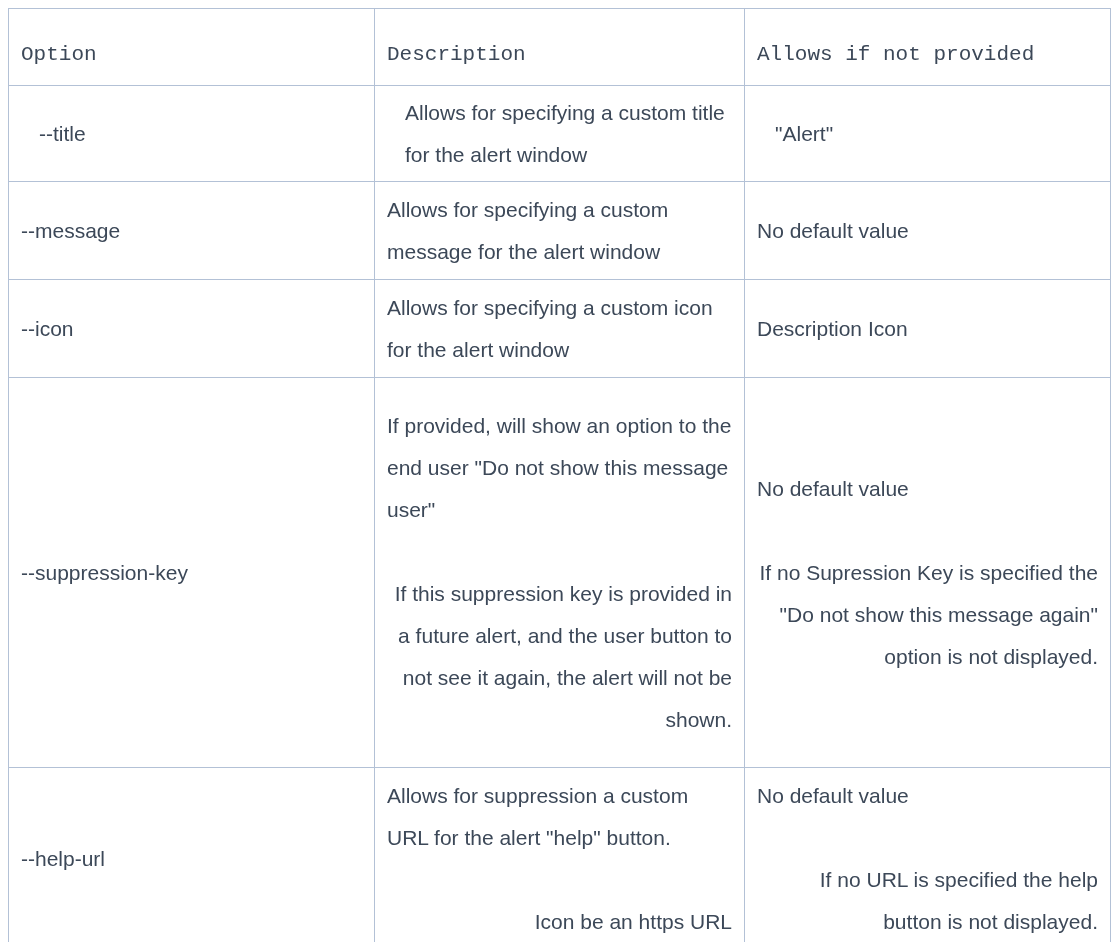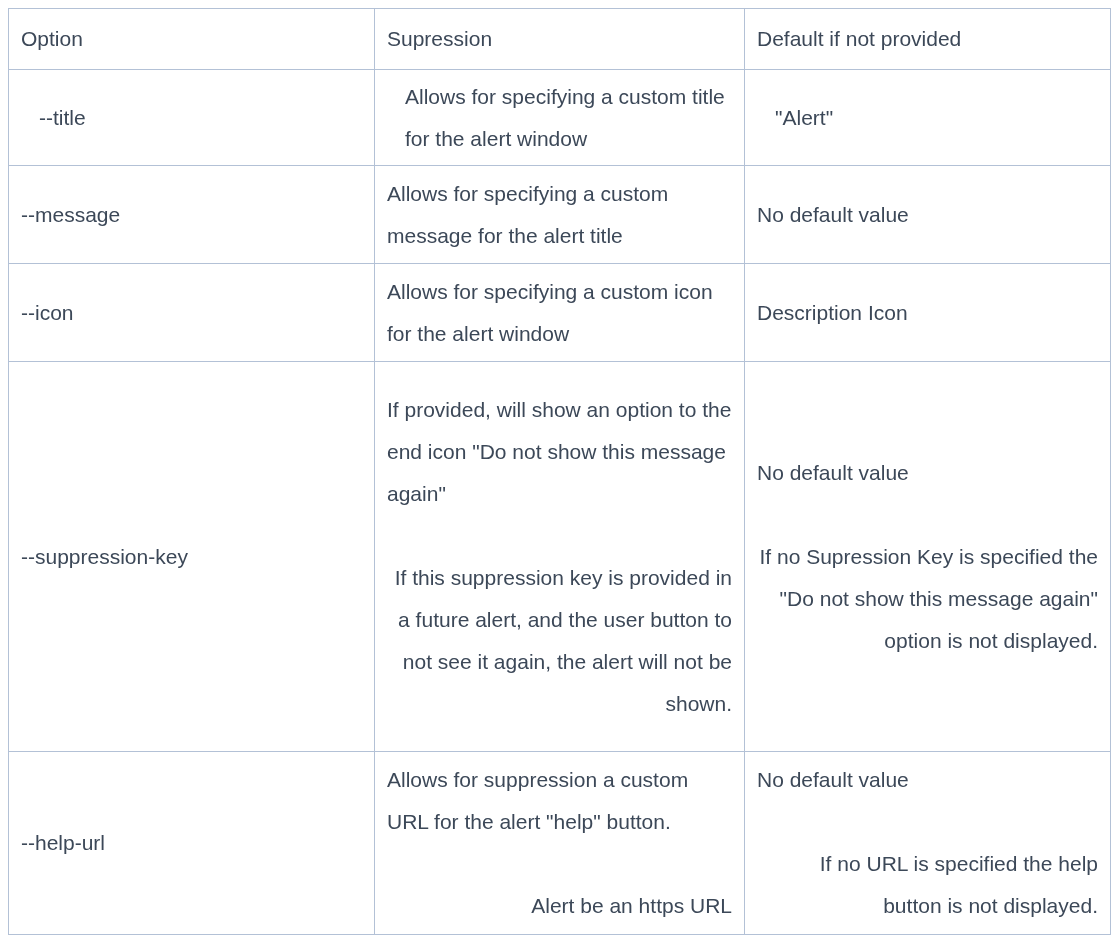--- a/index.html
+++ b/index.html
@@ -37,22 +37,23 @@
     text-align: left;
     font-weight: normal;
     font-size: 21px;
     line-height: 42px;
     color: #3c4858;
     padding: 0 12px;
   }
   table.options-table thead th {
     height: 60px;
     line-height: 24px;
-    padding-top: 0;
+    padding-top: 16px;
     padding-bottom: 0;
+    font-family: Liberation Mono, monospace;
   }
   .cell-block { display: block; }
   .cell-block + .cell-block { margin-top: 42px; text-align: right; }
 
   
   tr[data-row="title"]           td { height: 95px; padding-left: 30px; }
   tr[data-row="message"]         td { height: 97px; }
   tr[data-row="icon"]            td { height: 97px; }
   tr[data-row="suppression-key"] td { height: 389px; }
   tr[data-row="help-url"]        td { height: 182px; }
@@ -74,73 +75,73 @@
 <div class="table-wrap">
   <table class="options-table">
     <colgroup>
       <col class="c-option">
       <col class="c-description">
       <col class="c-default">
     </colgroup>
     <thead>
       <tr>
         <th>Option</th>
-        <th>Supression</th>
-        <th>Default if not provided</th>
+        <th>Description</th>
+        <th>Allows if not provided</th>
       </tr>
     </thead>
     <tbody>
 
       <tr data-row="title">
         <td class="option-cell">--title</td>
         <td class="desc-cell">
           <span class="cell-block">Allows for specifying a custom title for the alert window</span>
         </td>
         <td class="default-cell">
           <span class="cell-block">"Alert"</span>
         </td>
       </tr>
 
       <tr data-row="message">
         <td class="option-cell">--message</td>
         <td class="desc-cell">
-          <span class="cell-block">Allows for specifying a custom message for the alert title</span>
+          <span class="cell-block">Allows for specifying a custom message for the alert window</span>
         </td>
         <td class="default-cell">
           <span class="cell-block">No default value</span>
         </td>
       </tr>
 
       <tr data-row="icon">
         <td class="option-cell">--icon</td>
         <td class="desc-cell">
           <span class="cell-block">Allows for specifying a custom icon for the alert window</span>
         </td>
         <td class="default-cell">
           <span class="cell-block">Description Icon</span>
         </td>
       </tr>
 
       <tr data-row="suppression-key">
         <td class="option-cell">--suppression-key</td>
         <td class="desc-cell">
-          <span class="cell-block">If provided, will show an option to the end icon "Do not show this message again"</span>
+          <span class="cell-block">If provided, will show an option to the end user "Do not show this message user"</span>
           <span class="cell-block">If this suppression key is provided in a future alert, and the user button to not see it again, the alert will not be shown.</span>
         </td>
         <td class="default-cell">
           <span class="cell-block">No default value</span>
           <span class="cell-block">If no Supression Key is specified the "Do not show this message again" option is not displayed.</span>
         </td>
       </tr>
 
       <tr data-row="help-url">
         <td class="option-cell">--help-url</td>
         <td class="desc-cell">
           <span class="cell-block">Allows for suppression a custom URL for the alert "help" button.</span>
-          <span class="cell-block">Alert be an https URL</span>
+          <span class="cell-block">Icon be an https URL</span>
         </td>
         <td class="default-cell">
           <span class="cell-block">No default value</span>
           <span class="cell-block">If no URL is specified the help button is not displayed.</span>
         </td>
       </tr>
 
     </tbody>
   </table>
 </div>

